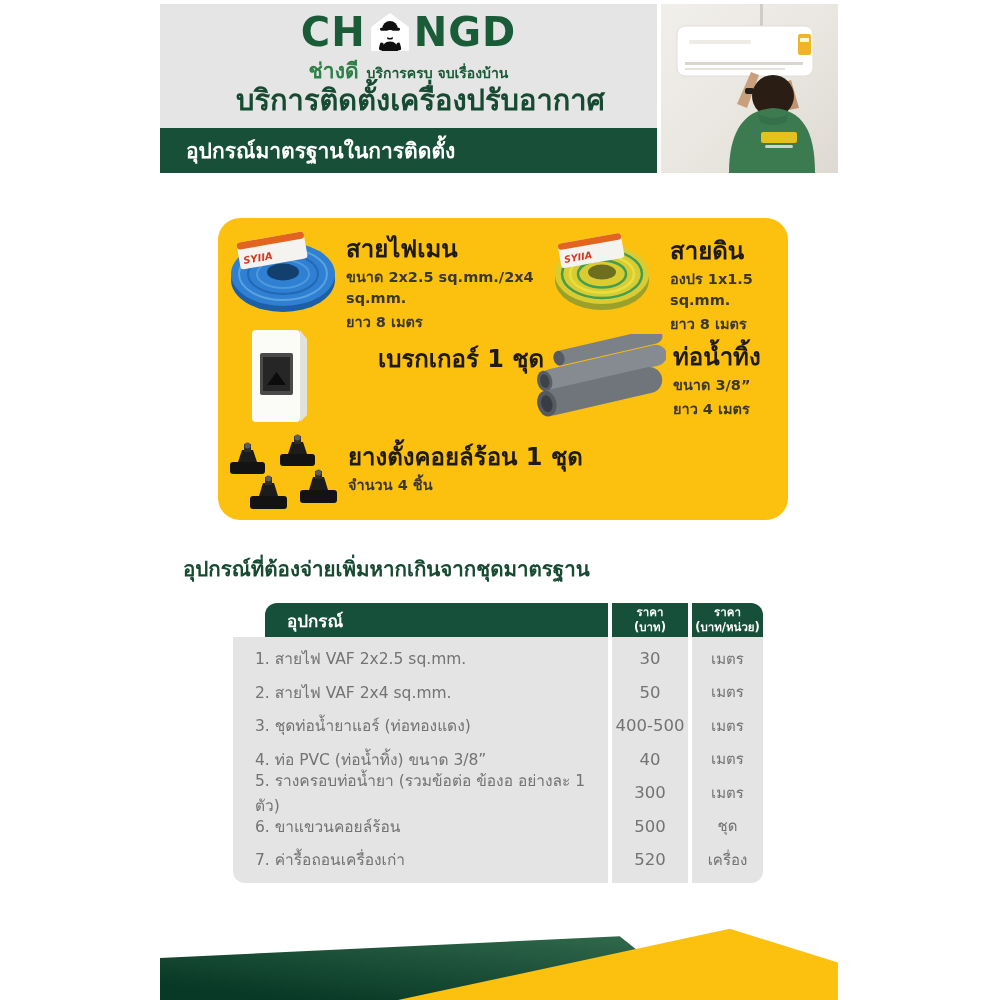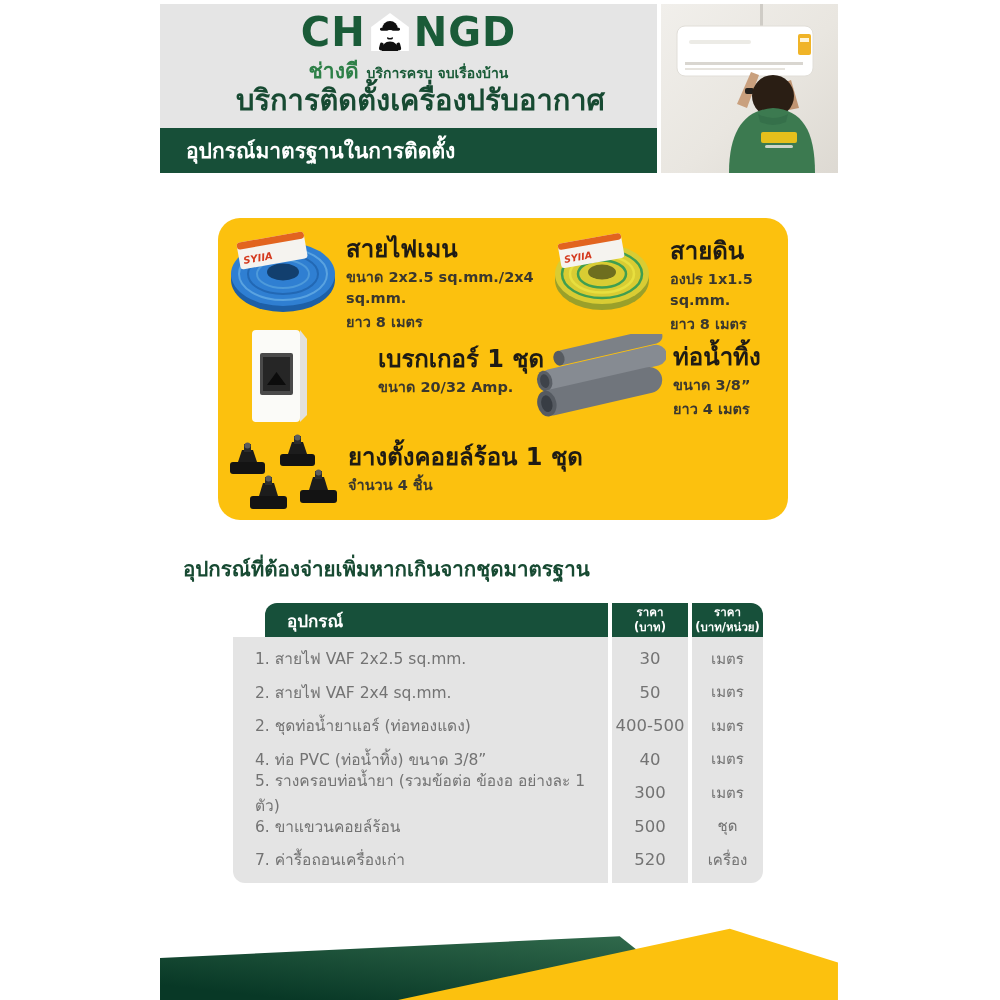--- a/index.html
+++ b/index.html
@@ -167,21 +167,20 @@
       <svg viewBox="0 0 62 98">
         <rect x="4" y="2" width="48" height="92" rx="4" fill="#fbfbf8"></rect>
         <path d="M52 2 l7 9 v76 l-7 7 z" fill="#e3e1db"></path>
         <rect x="12" y="25" width="33" height="42" rx="2" fill="#4a4a4a"></rect>
         <rect x="15" y="29" width="27" height="34" fill="#262626"></rect>
         <path d="M19 57 l9.5 -13 9.5 13 z" fill="#0c0c0c"></path>
       </svg>
     </div>
     <div class="kit-text" style="left:160px; top:128px; width:220px;">
       <div class="kit-title">เบรกเกอร์ 1 ชุด</div>
-      <div class="kit-line">ขนาด 20/32 Amp.</div>
 
     </div>
 
     <div class="kit-img" style="left:316px; top:116px; width:132px; height:84px;">
       <svg viewBox="0 0 132 84">
         <g transform="rotate(-13 66 42)">
           <rect x="26" y="8" width="110" height="15" rx="7.5" fill="#7c8187"></rect>
           <ellipse cx="30" cy="15.5" rx="5.5" ry="7.5" fill="#565b61"></ellipse>
           <rect x="6" y="24" width="130" height="21" rx="10.5" fill="#868b92"></rect>
           <ellipse cx="11" cy="34.5" rx="7.5" ry="10.5" fill="#5a5f66"></ellipse>
@@ -234,21 +233,21 @@
   </section>
 
   <h2 class="extra-heading">อุปกรณ์ที่ต้องจ่ายเพิ่มหากเกินจากชุดมาตรฐาน</h2>
 
   <div class="price-table">
     <div class="col col-item">
       <div class="hdr">อุปกรณ์</div>
       <div class="bodycol">
         <div class="cell">1. สายไฟ VAF 2x2.5 sq.mm.</div>
         <div class="cell">2. สายไฟ VAF 2x4 sq.mm.</div>
-        <div class="cell">2. ชุดท่อน้ำยาแอร์ (ท่อทองแดง)</div>
+        <div class="cell">3. ชุดท่อน้ำยาแอร์ (ท่อทองแดง)</div>
         <div class="cell">4. ท่อ PVC (ท่อน้ำทิ้ง) ขนาด 3/8”</div>
         <div class="cell">5. รางครอบท่อน้ำยา (รวมข้อต่อ ข้องอ อย่างละ 1 ตัว)</div>
         <div class="cell">6. ขาแขวนคอยล์ร้อน</div>
         <div class="cell">7. ค่ารื้อถอนเครื่องเก่า</div>
       </div>
     </div>
     <div class="col col-price">
       <div class="hdr">
         <span>ราคา</span>
         <span>(บาท)</span>

